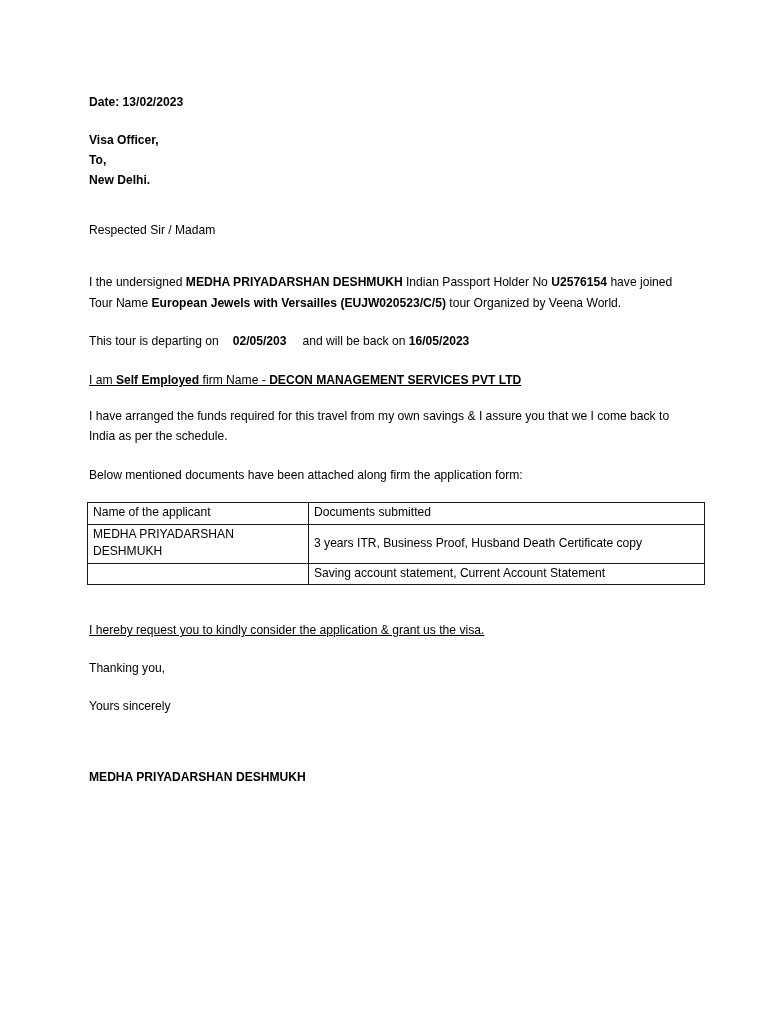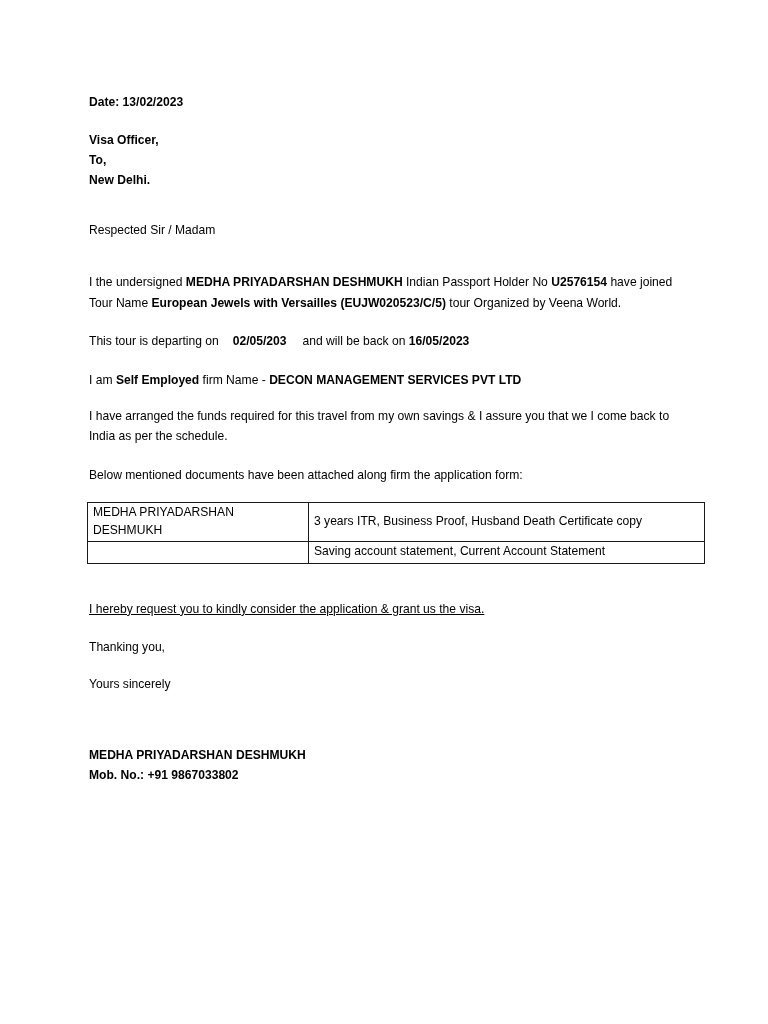--- a/index.html
+++ b/index.html
@@ -51,20 +51,21 @@
   }
   .subject span {
     text-decoration: underline;
     text-underline-offset: 2px;
   }
   .salutation {
     margin: 30px 0 0 0;
   }
   .para {
     margin: 20px 0 0 0;
+    text-decoration: underline;
   }
   .para-intro {
     margin: 33px 0 0 0;
     line-height: 1.72;
   }
   .para-depart {
     margin: 18px 0 0 0;
   }
   .gap-sm { display: inline-block; width: 14px; }
   .gap-md { display: inline-block; width: 16px; }
@@ -124,20 +125,24 @@
 
     <p class="para"><span>I am </span><span class="b">Self Employed</span><span> firm Name - </span><span class="b">DECON MANAGEMENT SERVICES PVT LTD</span></p>
 
     <p class="para-funds">I have arranged the funds required for this travel from my own savings &amp; I assure you that we I come back to India as per the schedule.</p>
 
     <p class="para-below">Below mentioned documents have been attached along firm the application form:</p>
 
     <table class="docs">
       <tbody>
         <tr>
+          <td class="c1">Name of the applicant</td>
+          <td class="c2">Documents submitted</td>
+        </tr>
+        <tr>
           <td class="c1">MEDHA PRIYADARSHAN DESHMUKH</td>
           <td class="c2">3 years ITR,  Business Proof,  Husband Death Certificate copy</td>
         </tr>
         <tr>
           <td class="c1">&nbsp;</td>
           <td class="c2">Saving account statement,  Current Account Statement</td>
         </tr>
       </tbody>
     </table>
 

